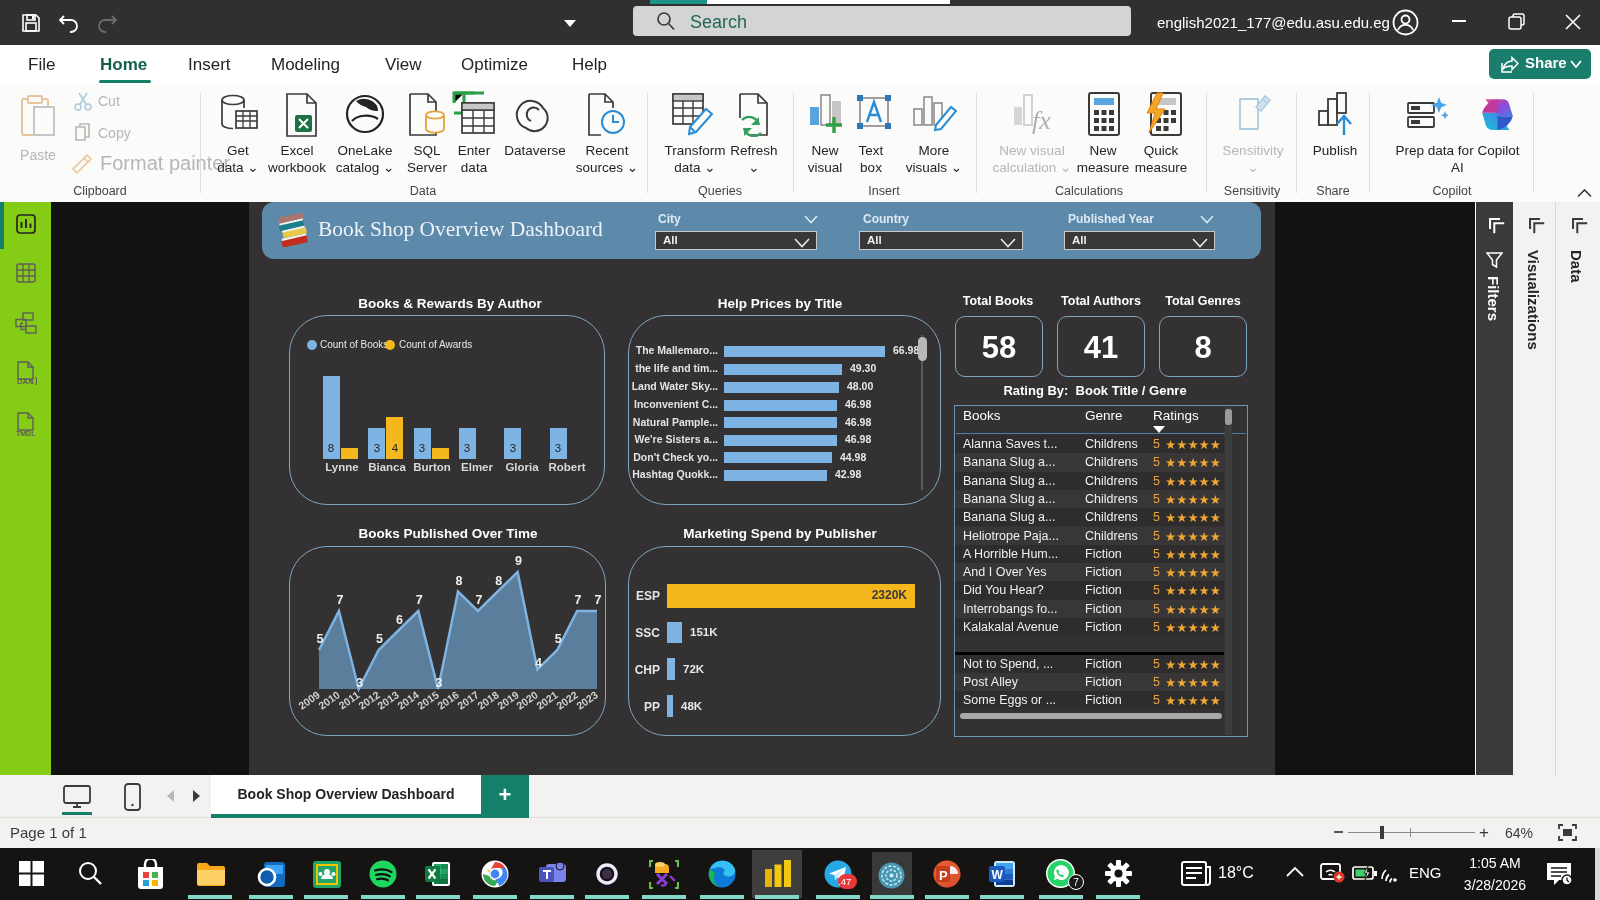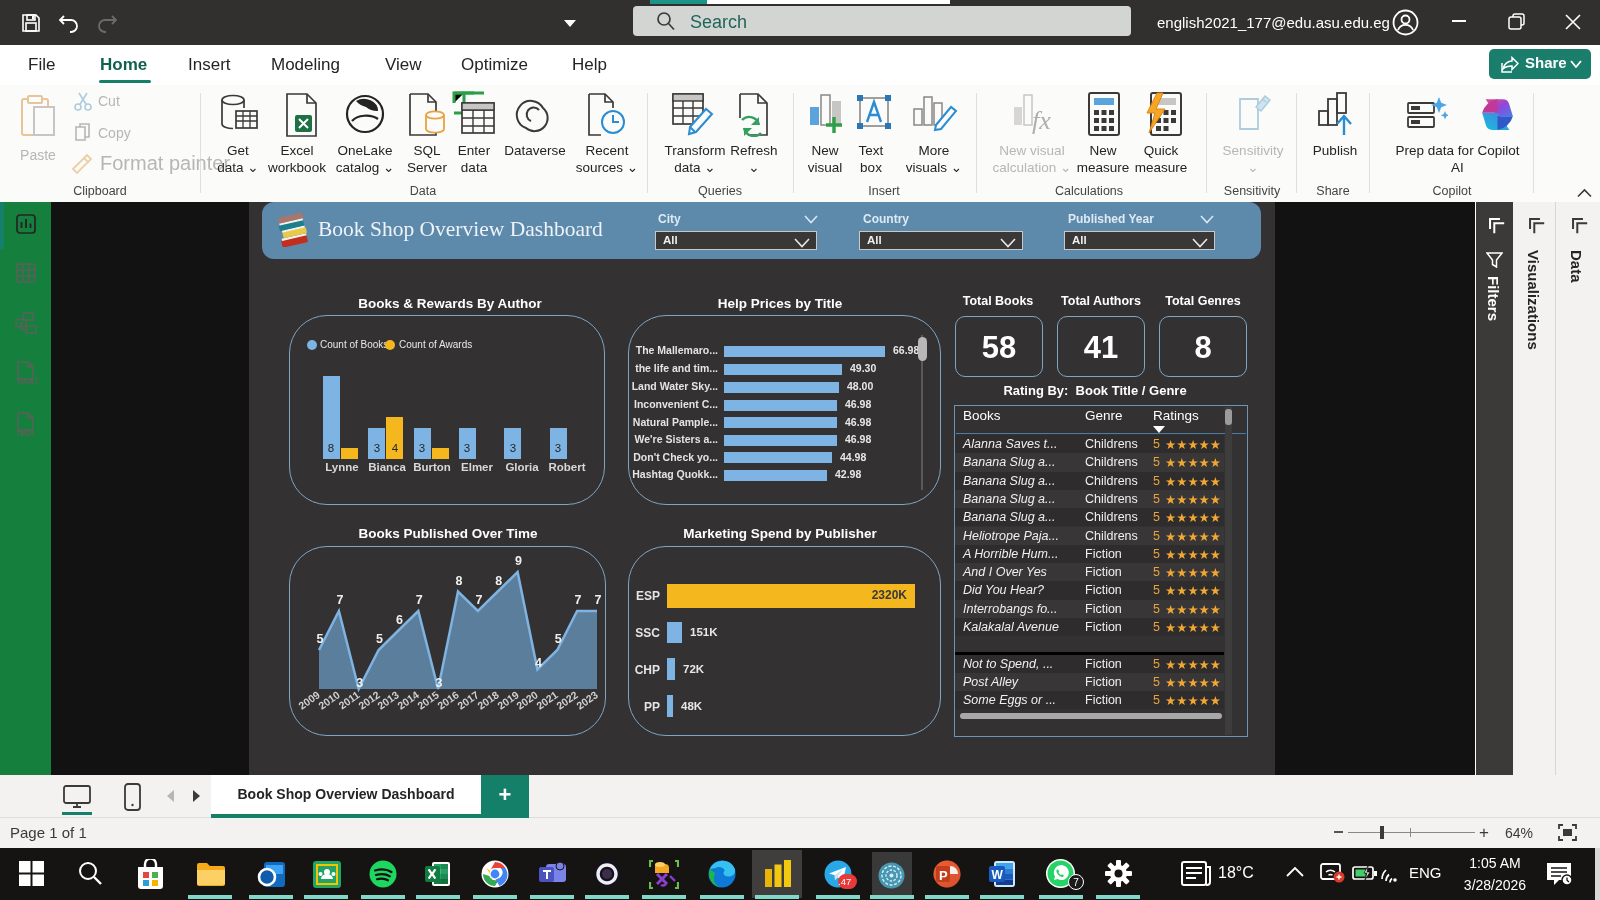--- a/index.html
+++ b/index.html
@@ -14,21 +14,21 @@
 
 #menubar{left:0;top:45px;width:1600px;height:40px;background:#fff;}
 .menu-item{position:absolute;top:0;height:40px;line-height:40px;font-size:17px;color:#252423;}
 
 #ribbon{left:0;top:85px;width:1600px;height:117px;background:#fbfbfa;}
 .rsep{position:absolute;top:8px;width:1px;height:100px;background:#e1dfdd;}
 .rlabel{position:absolute;top:99px;font-size:12.5px;color:#444;width:120px;text-align:center;}
 .rbtn{position:absolute;font-size:13.5px;color:#252423;text-align:center;line-height:17px;}
 .rgray{color:#b8b6b4;}
 
-#sidebar{left:0;top:202px;width:51px;height:573px;background:#15803d;}
+#sidebar{left:0;top:202px;width:51px;height:573px;background:#84cc16;}
 
 #canvas{left:51px;top:202px;width:1424px;height:573px;background:#131212;}
 #page{left:249px;top:202px;width:1026px;height:573px;background:#333131;}
 #pghead{left:13px;top:0px;width:999px;height:57px;background:#5d89ab;border-radius:12px;}
 .chart-title{position:absolute;color:#fff;font-size:13.5px;font-weight:bold;text-align:center;}
 .cbox{position:absolute;border:1px solid #7fa5c2;border-radius:38px;}
 .card{position:absolute;border:1.5px solid #7fa5c2;border-radius:10px;}
 
 #fpanel{left:1476px;top:202px;width:37px;height:573px;background:#3b3a39;}
 #vpanel{left:1513px;top:202px;width:43px;height:573px;background:#f3f2f1;border-right:1px solid #d8d6d4;}
@@ -45,21 +45,21 @@
 .blue{background:#7db4e4;}
 .yellow{background:#f5b71e;}
 .barval{position:absolute;width:20px;text-align:center;font-size:11.5px;color:#252525;}
 .barname{position:absolute;width:60px;text-align:center;font-size:11.5px;font-weight:bold;color:#d8d8d8;}
 .hrow-label{position:absolute;width:96px;text-align:right;font-size:10.5px;font-weight:bold;color:#e4e4e4;white-space:nowrap;}
 .hbar{position:absolute;height:11px;background:#7db4e4;}
 .hval{position:absolute;font-size:10.5px;font-weight:bold;color:#e8e8e8;}
 .cardnum{position:absolute;text-align:center;font-size:31px;font-weight:bold;color:#fff;}
 .cardlab{position:absolute;text-align:center;font-size:12.5px;font-weight:bold;color:#fff;width:100px;}
 .trow{position:absolute;left:706px;width:269px;height:18.3px;font-size:12.5px;color:#f0f0f0;}
-.trow .bk{position:absolute;left:8px;top:2px;font-style:italic;}
+.trow .bk{position:absolute;left:8px;top:2px;}
 .trow .gn{position:absolute;left:130px;top:2px;}
 .trow .rt{position:absolute;left:198px;top:2px;color:#e8a33d;font-size:12.5px;}
 .star{color:#f0a733;font-size:12.5px;letter-spacing:0;}
 .mlab{position:absolute;width:40px;text-align:right;font-size:12px;font-weight:bold;color:#e4e4e4;}
 .mval{position:absolute;font-size:11.5px;font-weight:bold;color:#e8e8e8;}
 </style>
 </head>
 <body>
 <div id="stage">
 <div class="ab" id="titlebar">

